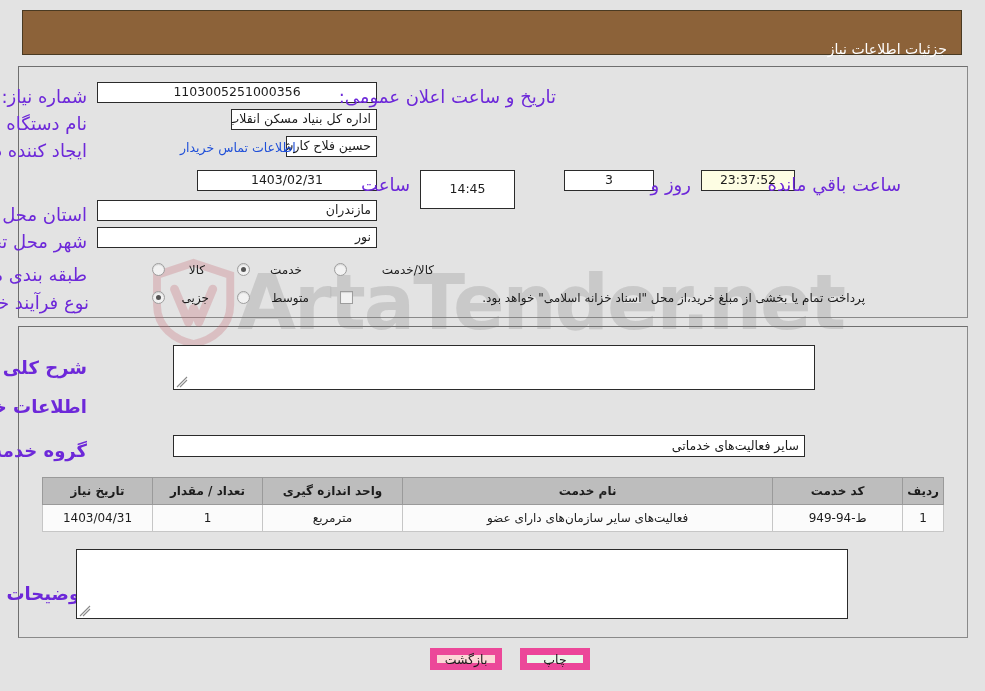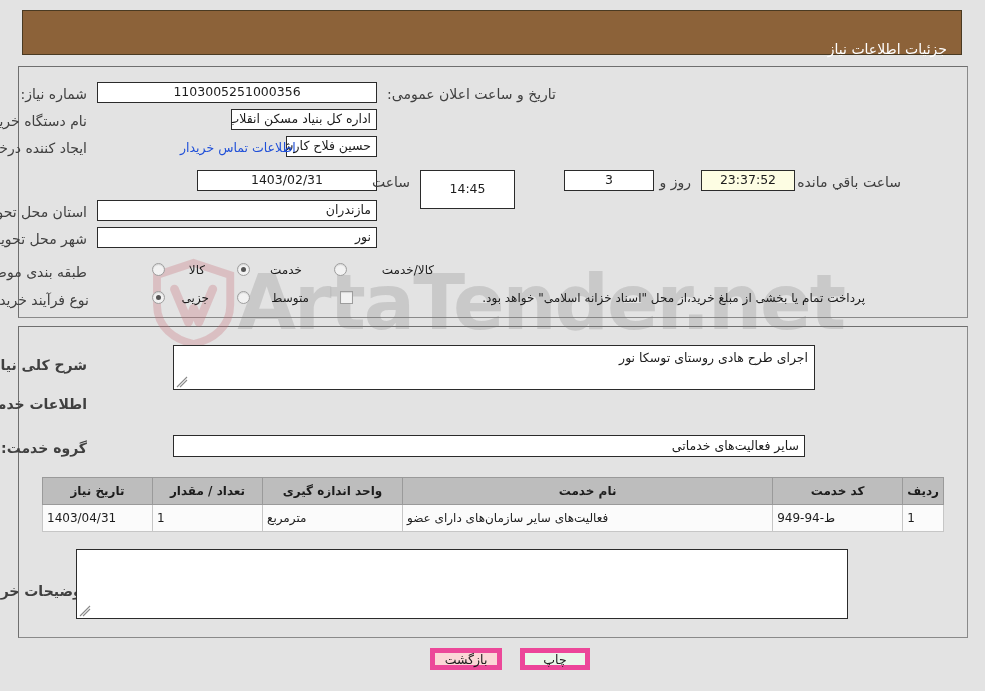--- a/index.html
+++ b/index.html
@@ -70,22 +70,22 @@
     border-left-color: #6f6f6f;
     background: #e3e3e3;
     z-index: 3;
   }
   #panel-top    { left: 18px; top: 66px;  width: 950px; height: 252px; }
   #panel-bottom { left: 18px; top: 326px; width: 950px; height: 312px; }
 
   
   .lbl {
     position: absolute;
-    font-size: 14px;
-    color: #404040;
+    font-size: 18px;
+    color: #6d28d9;
     text-align: right;
     white-space: nowrap;
     line-height: 1.25;
   }
   .lbl.bold { font-weight: bold; }
   .lbl.wrap { white-space: normal; }
 
   .box {
     position: absolute;
     background: #ffffff;
@@ -177,28 +177,28 @@
     font-weight: bold;
     padding: 6px 4px;
     text-align: center;
     white-space: nowrap;
   }
   #tbl td {
     background: #fbfbfb;
     border: 1px solid #c6c6c6;
     color: #1c1c1c;
     padding: 6px 4px;
-    text-align: left;
+    text-align: center;
     white-space: nowrap;
   }
 
   
   .btn {
     position: absolute;
-    border: 5px solid #ec4899;
+    border: 7px solid #ec4899;
     font-size: 12.5px;
     color: #1c1c1c;
     display: flex; align-items: center; justify-content: center;
     cursor: pointer;
     z-index: 4;
   }
   #btn-print  { left: 520px; top: 648px; width: 70px; height: 22px; background: #eaf7ea; }
   #btn-back   { left: 430px; top: 648px; width: 72px; height: 22px; background: #fbd7d7; }
 </style>
 </head>
@@ -261,21 +261,20 @@
   <div class="radio-label" style="right:776px; top:291px; z-index:6;">جزیی</div>
   <div class="radio" style="right:735px; top:291px; z-index:6;"></div>
   <div class="radio-label" style="right:676px; top:291px; z-index:6;">متوسط</div>
   <div class="checkbox" style="right:632px; top:291px; z-index:6;"></div>
   <div class="radio-label" style="right:120px; top:291px; z-index:6;">پرداخت تمام یا بخشی از مبلغ خرید،از محل "اسناد خزانه اسلامی" خواهد بود.</div>
 
   <div class="panel" id="panel-bottom"></div>
 
   <div class="lbl bold" style="right:898px; top:357px; z-index:6;">شرح کلی نیاز:</div>
   <div class="ta" style="right:170px; left:173px; top:345px; height:45px; z-index:6;">
-    <span>اجرای طرح هادی روستای توسکا نور</span>
     <svg class="grip" viewBox="0 0 12 12">
       <path d="M1 11 L11 1" stroke="#8a8a8a" stroke-width="1.1"></path>
       <path d="M4 11 L11 4" stroke="#8a8a8a" stroke-width="1.1"></path>
     </svg>
   </div>
 
   <div class="lbl bold" style="right:898px; top:396px; z-index:6;">اطلاعات خدمات مورد نیاز</div>
 
   <div class="lbl bold" style="right:898px; top:440px; z-index:6;">گروه خدمت:</div>
   <div class="box rightpad" style="right:180px; left:173px; top:435px; height:22px; z-index:6;">سایر فعالیت‌های خدماتی</div>

